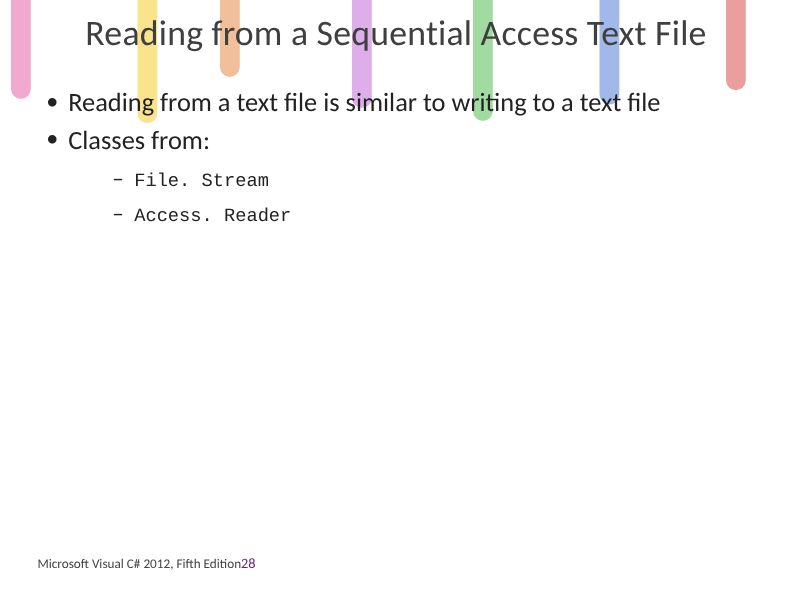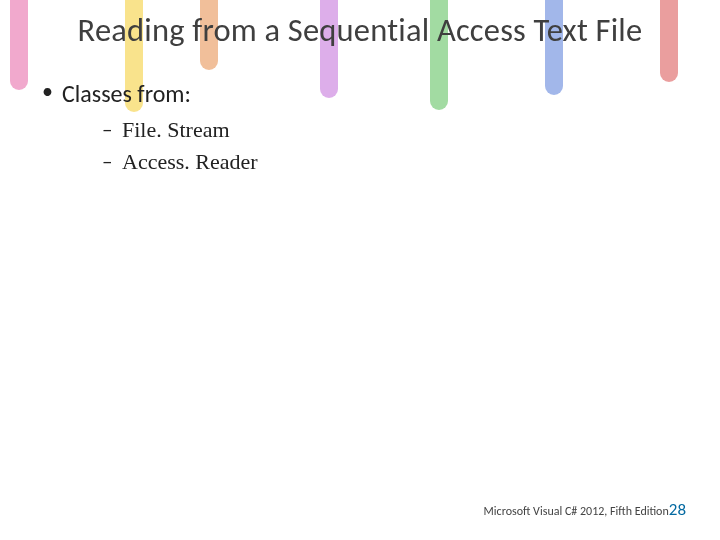--- a/index.html
+++ b/index.html
@@ -73,53 +73,56 @@
     margin-bottom: 2px;
   }
   ul.sub > li::before {
     content: "–";
     position: absolute;
     left: 0;
     top: 0;
     color: #222;
   }
   .mono {
-    font-family: Liberation Serif, serif;
-    font-size: 22px;
+    font-family: Liberation Mono, monospace;
+    font-size: 17px;
     text-align: center;
   }
   .footer {
     position: absolute;
     left: 34px;
     right: 34px;
     bottom: 20px;
     display: flex;
-    justify-content: flex-end;
+    justify-content: flex-start;
     align-items: baseline;
     font-size: 12px;
   }
   .footer .left { color: #444; }
-  .footer .right { color: #0369a1; font-size: 17px; }
+  .footer .right { color: #701a75; font-size: 13px; }
 </style>
 </head>
 <body>
 
 <div class="bg-drip d1"></div>
 <div class="bg-drip d2"></div>
 <div class="bg-drip d3"></div>
 <div class="bg-drip d4"></div>
 <div class="bg-drip d5"></div>
 <div class="bg-drip d6"></div>
 <div class="bg-drip d7"></div>
 
 <div class="slide">
 
   <h1 class="title">Reading from a Sequential Access Text File</h1>
 
   <ul class="top">
+    <li>
+      <span>Reading from a text file is similar to writing to a text file</span>
+    </li>
     <li>
       <span>Classes from:</span>
       <ul class="sub">
         <li>
           <span class="mono">File. Stream</span>
         </li>
         <li>
           <span class="mono">Access. Reader</span>
         </li>
       </ul>

